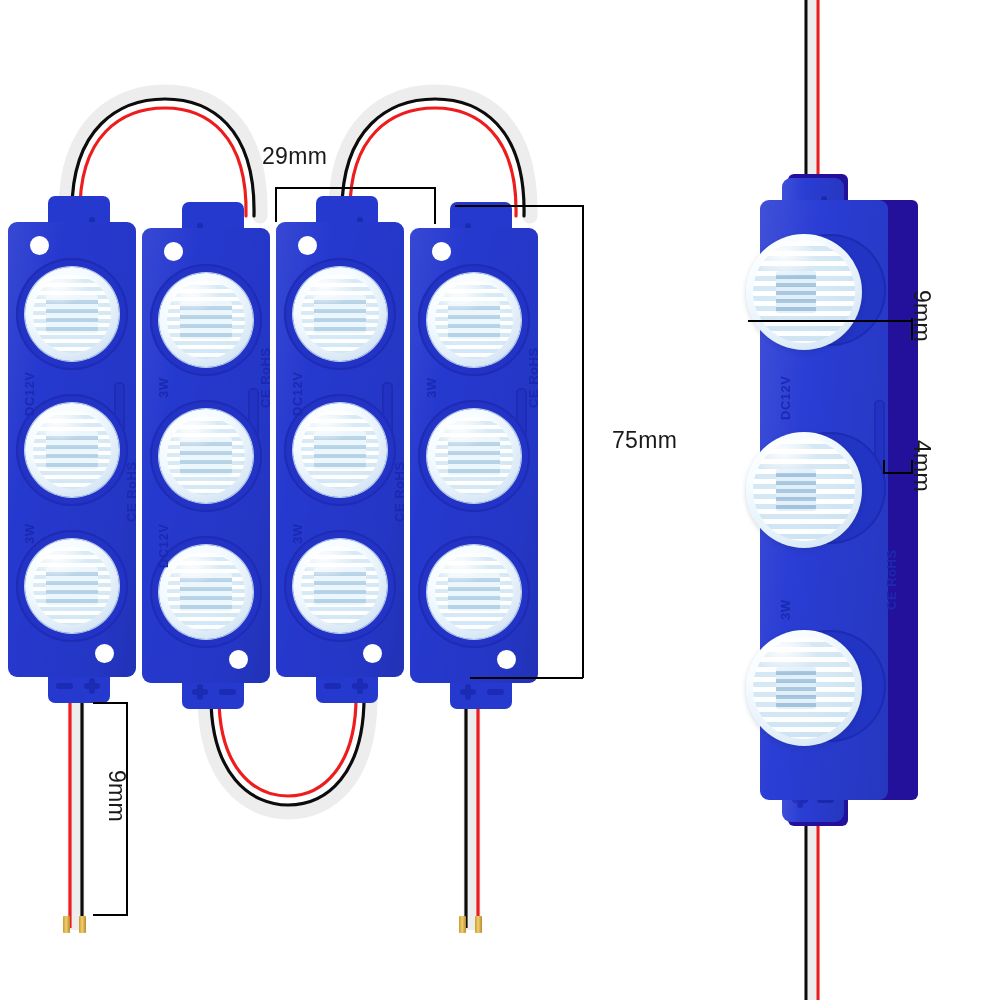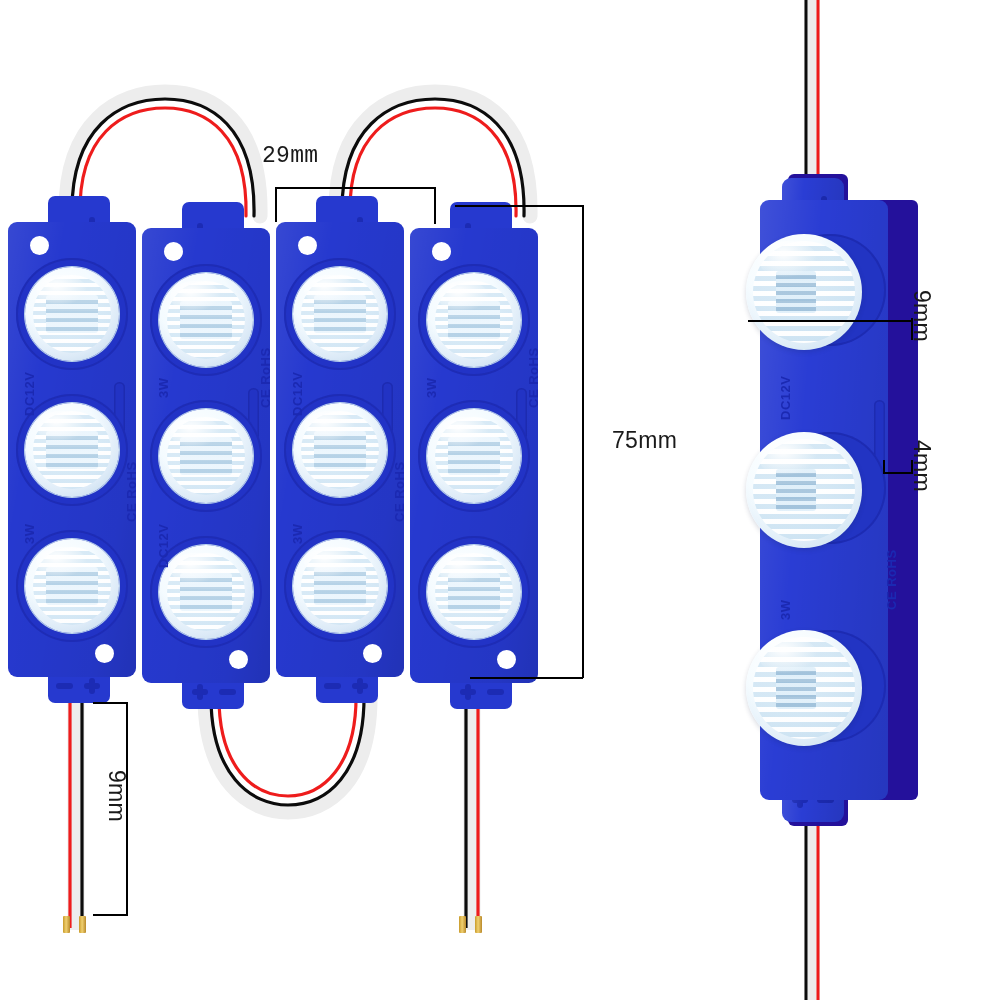--- a/index.html
+++ b/index.html
@@ -295,21 +295,21 @@
         <div class="core"></div>
         <div class="gloss"></div>
       </div>
     <div class="engrave" style="left:14px;top:170px;transform:rotate(-90deg);">3W</div>
     <div class="engrave" style="left:116px;top:180px;transform:rotate(-90deg);">CE RoHS</div>
   </div>
 
   <div class="rule h" style="left:275px;top:187px;width:160px;"></div>
   <div class="rule v" style="left:275px;top:187px;height:35px;"></div>
   <div class="rule v" style="left:434px;top:187px;height:37px;"></div>
-  <div class="dim" style="left:262px;top:143px;font-family:Liberation Mono, monospace;">29mm</div>
+  <div class="dim" style="left:262px;top:143px;">29mm</div>
 
   <div class="rule h" style="left:455px;top:205px;width:128px;"></div>
   <div class="rule h" style="left:470px;top:677px;width:113px;"></div>
   <div class="rule v" style="left:582px;top:205px;height:473px;"></div>
   <div class="dim" style="left:612px;top:427px;">75mm</div>
 
   <div class="rule h" style="left:93px;top:702px;width:35px;"></div>
   <div class="rule h" style="left:93px;top:914px;width:35px;"></div>
   <div class="rule v" style="left:126px;top:702px;height:213px;"></div>
   <div class="dim rot" style="left:130px;top:770px;">9mm</div>

